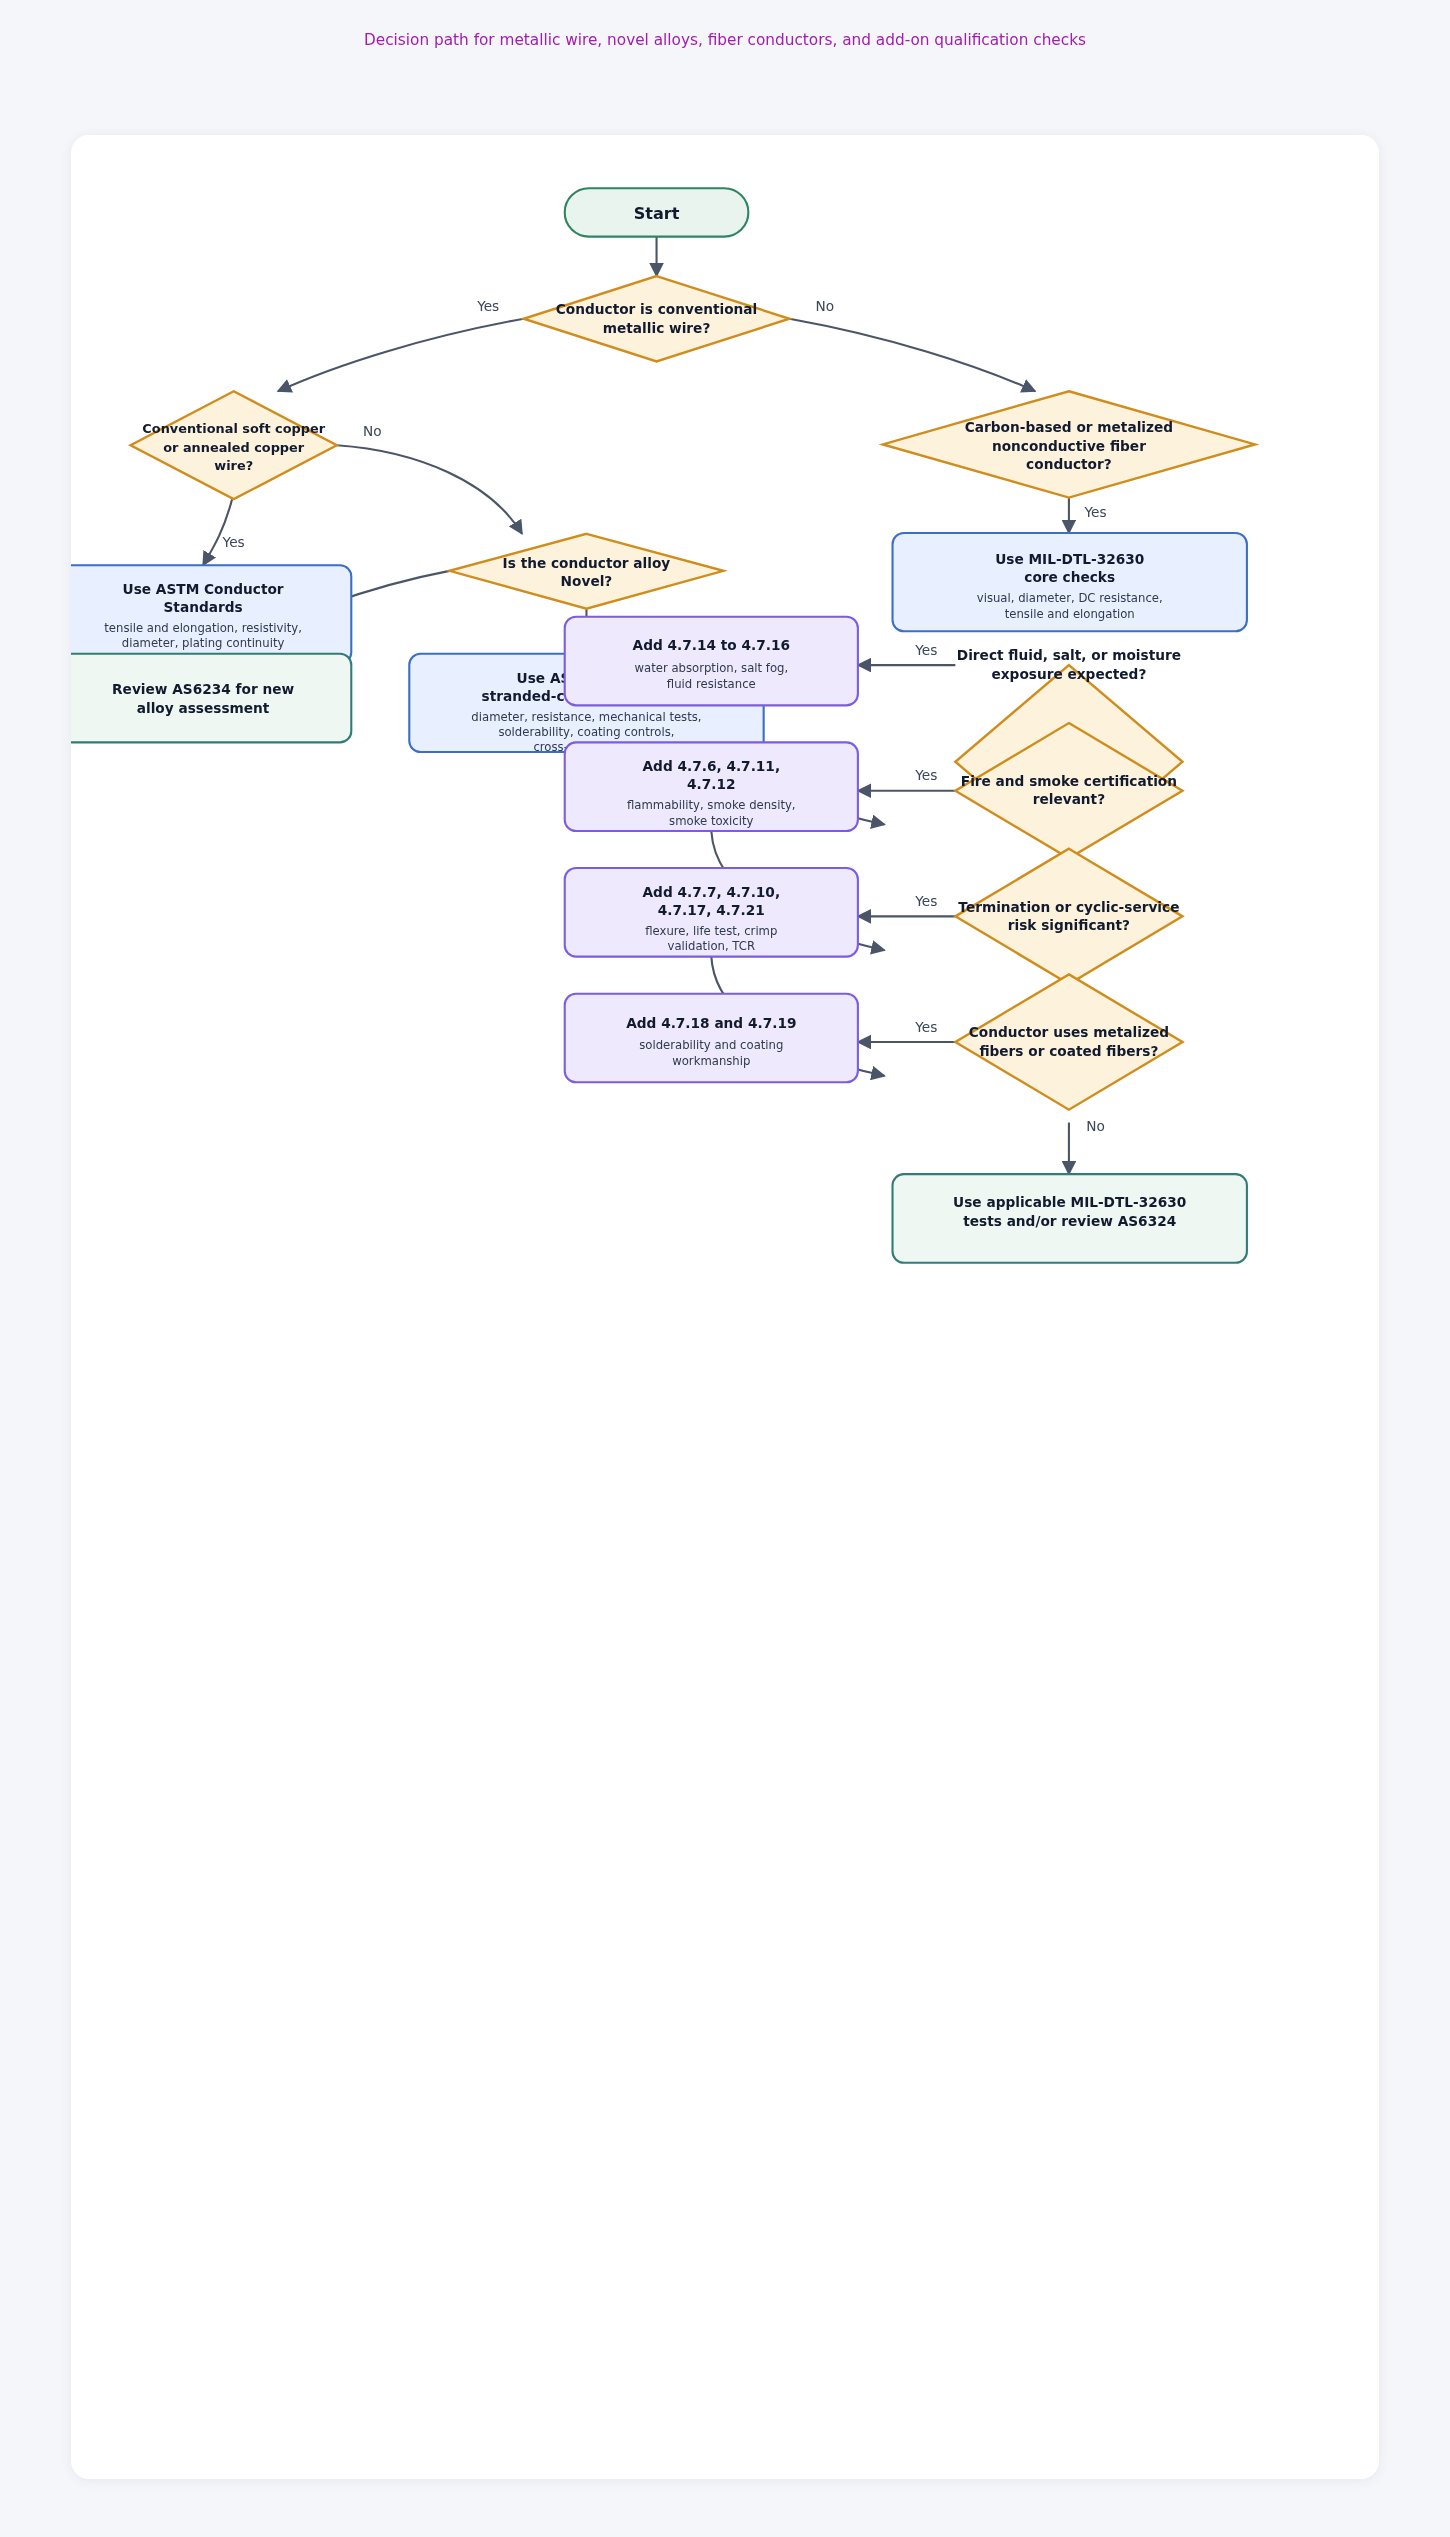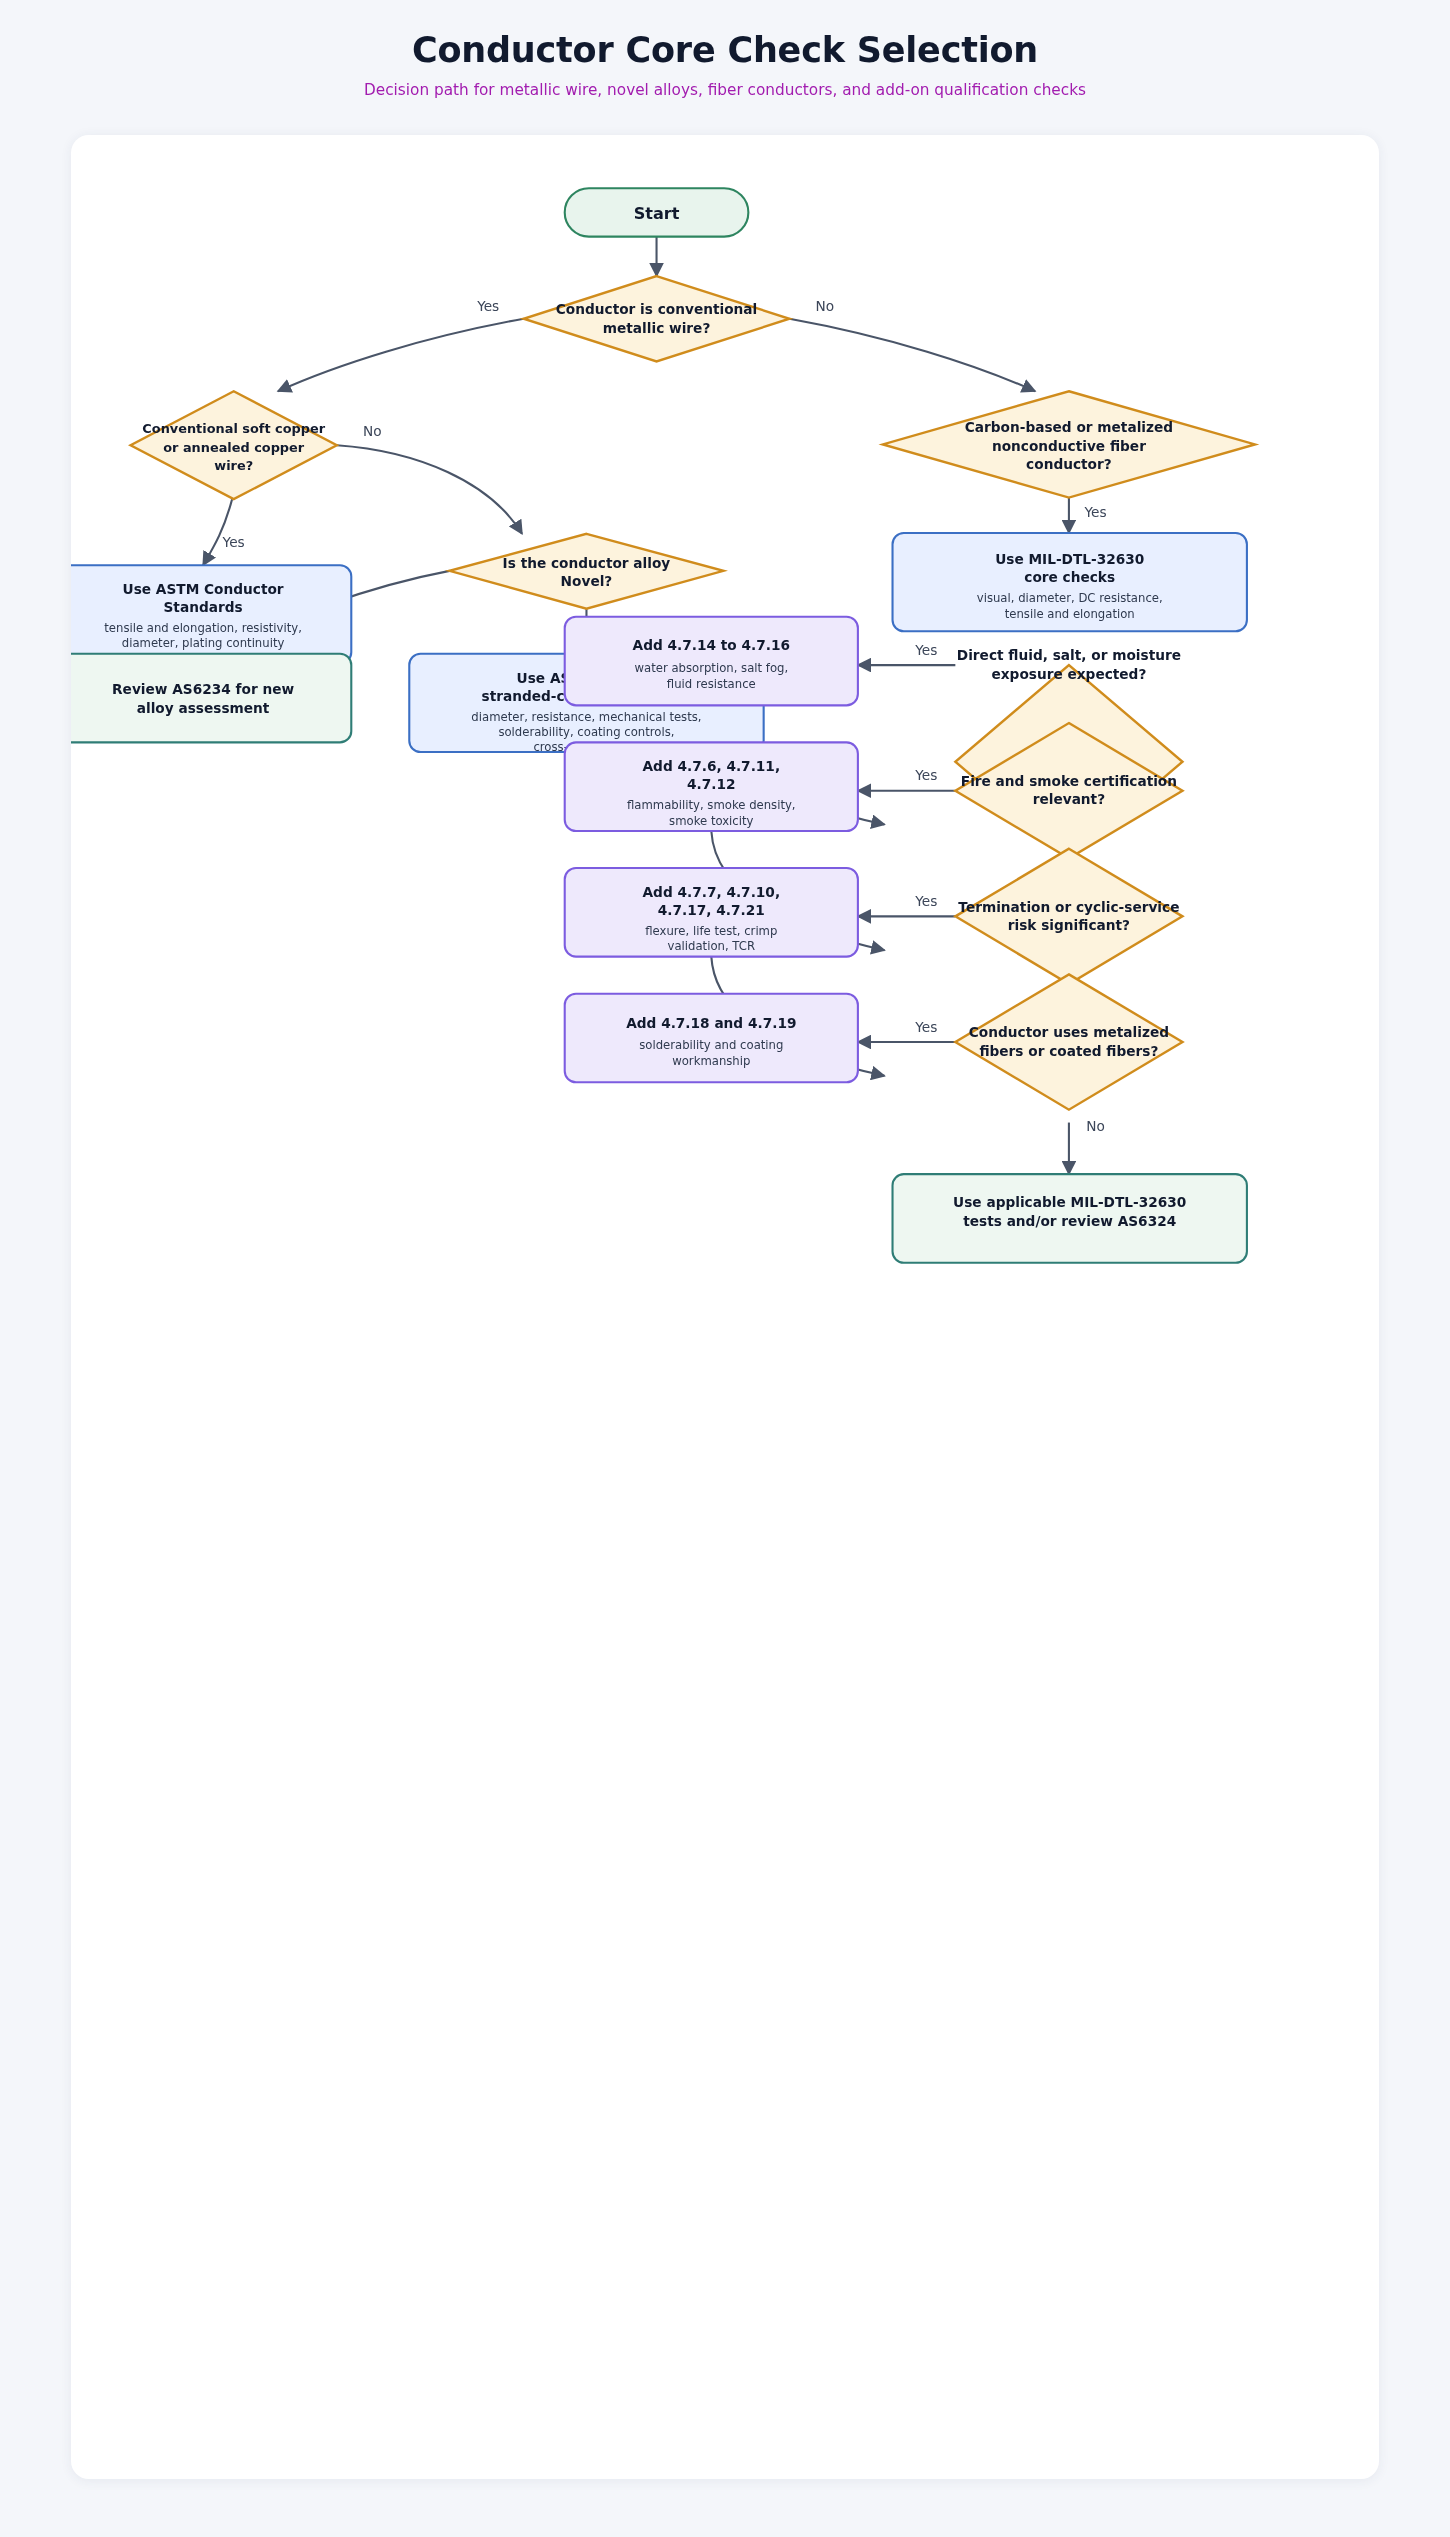--- a/index.html
+++ b/index.html
@@ -64,21 +64,20 @@
     fill: #3c4659;
   }
   .link { fill: none; stroke: #4a5568; stroke-width: 2.6px; }
 </style>
 </head>
 <body>
 
 <div id="page">
 
   <div id="header">
-    <h1 id="title">Conductor Core Check Selection</h1>
     <p id="subtitle">Decision path for metallic wire, novel alloys, fiber conductors, and add-on qualification checks</p>
   </div>
 
   <div id="card"></div>
 
   <div id="flow">
   <svg width="1308" height="2344" viewBox="0 0 1624 2910" xmlns="http://www.w3.org/2000/svg">
     <defs>
       <marker id="arr" viewBox="0 0 10 10" refX="9" refY="5" markerWidth="7" markerHeight="7" orient="auto-start-reverse">
         <path d="M 0 0 L 10 5 L 0 10 z" fill="#4a5568"></path>

